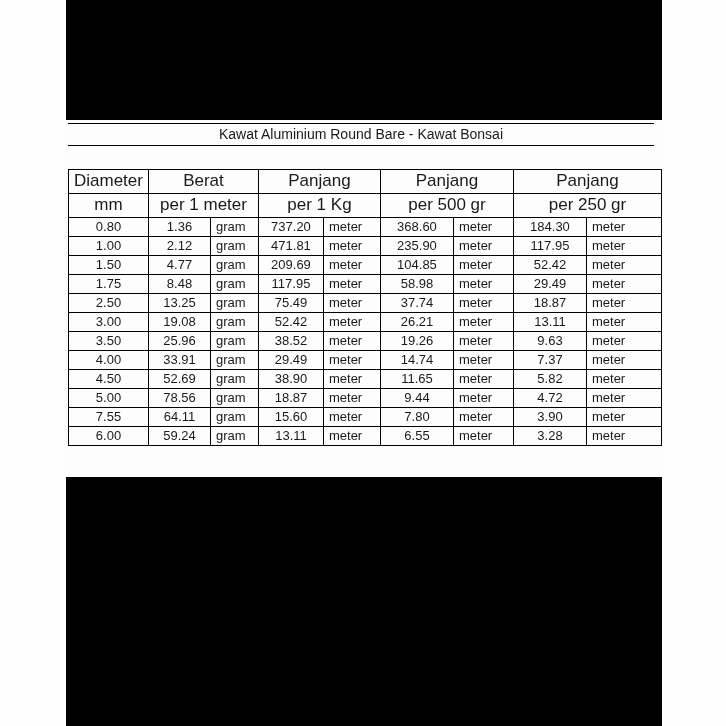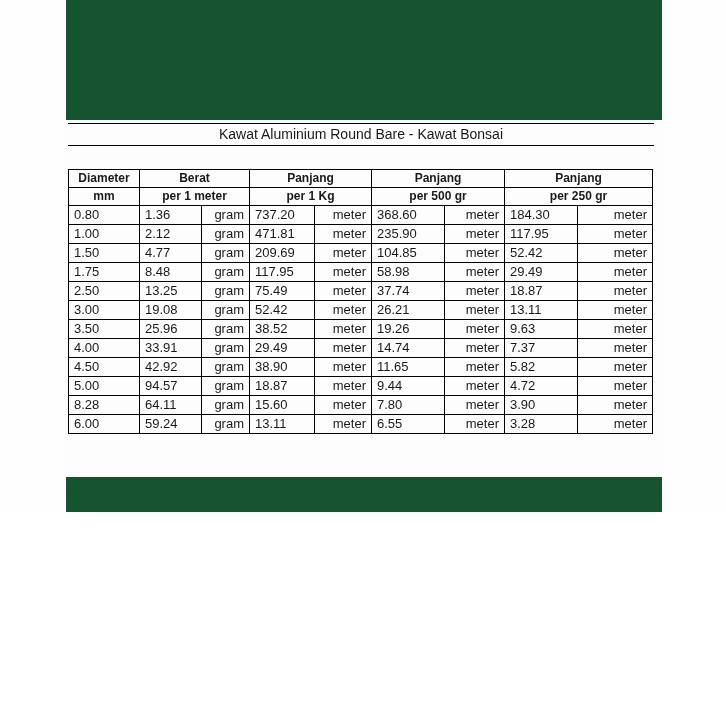--- a/index.html
+++ b/index.html
@@ -3,22 +3,22 @@
 <meta charset="utf-8">
 <style>
   html, body { margin: 0; padding: 0; }
   body {
     width: 726px; height: 726px;
     font-family: "Liberation Sans", sans-serif;
     background: #ffffff;
   }
   .canvas {
     position: relative;
-    width: 726px; height: 512px;
-    background: #14532d;
+    width: 726px; height: 726px;
+    background: #000000;
     overflow: hidden;
   }
   .strip {
     position: absolute; top: 0; height: 726px;
     background: #fefefe;
   }
   .strip.left  { left: 0;  width: 66px; }
   .strip.right { right: 0; width: 64px; }
   .sheet {
     position: absolute;
@@ -47,23 +47,23 @@
   }
   table.spec th, table.spec td {
     border: 1px solid #000;
     padding: 1px 5px 2px 5px;
     height: 18px;
     font-weight: normal;
     overflow: hidden;
     white-space: nowrap;
     box-sizing: border-box;
   }
-  table.spec th { text-align: center; font-size: 12px; font-weight: bold; }
-  td.num  { text-align: left; }
-  td.unit { text-align: right; }
+  table.spec th { text-align: center; font-size: 17px; }
+  td.num  { text-align: center; }
+  td.unit { text-align: left; }
 </style>
 </head>
 <body>
 
 <div class="canvas">
   <div class="strip left"></div>
   <div class="strip right"></div>
 
   <div class="sheet">
 
@@ -182,42 +182,42 @@
             <td class="unit">gram</td>
             <td class="num">29.49</td>
             <td class="unit">meter</td>
             <td class="num">14.74</td>
             <td class="unit">meter</td>
             <td class="num">7.37</td>
             <td class="unit">meter</td>
           </tr>
           <tr>
             <td class="num">4.50</td>
-            <td class="num">42.92</td>
+            <td class="num">52.69</td>
             <td class="unit">gram</td>
             <td class="num">38.90</td>
             <td class="unit">meter</td>
             <td class="num">11.65</td>
             <td class="unit">meter</td>
             <td class="num">5.82</td>
             <td class="unit">meter</td>
           </tr>
           <tr>
             <td class="num">5.00</td>
-            <td class="num">94.57</td>
+            <td class="num">78.56</td>
             <td class="unit">gram</td>
             <td class="num">18.87</td>
             <td class="unit">meter</td>
             <td class="num">9.44</td>
             <td class="unit">meter</td>
             <td class="num">4.72</td>
             <td class="unit">meter</td>
           </tr>
           <tr>
-            <td class="num">8.28</td>
+            <td class="num">7.55</td>
             <td class="num">64.11</td>
             <td class="unit">gram</td>
             <td class="num">15.60</td>
             <td class="unit">meter</td>
             <td class="num">7.80</td>
             <td class="unit">meter</td>
             <td class="num">3.90</td>
             <td class="unit">meter</td>
           </tr>
           <tr>

